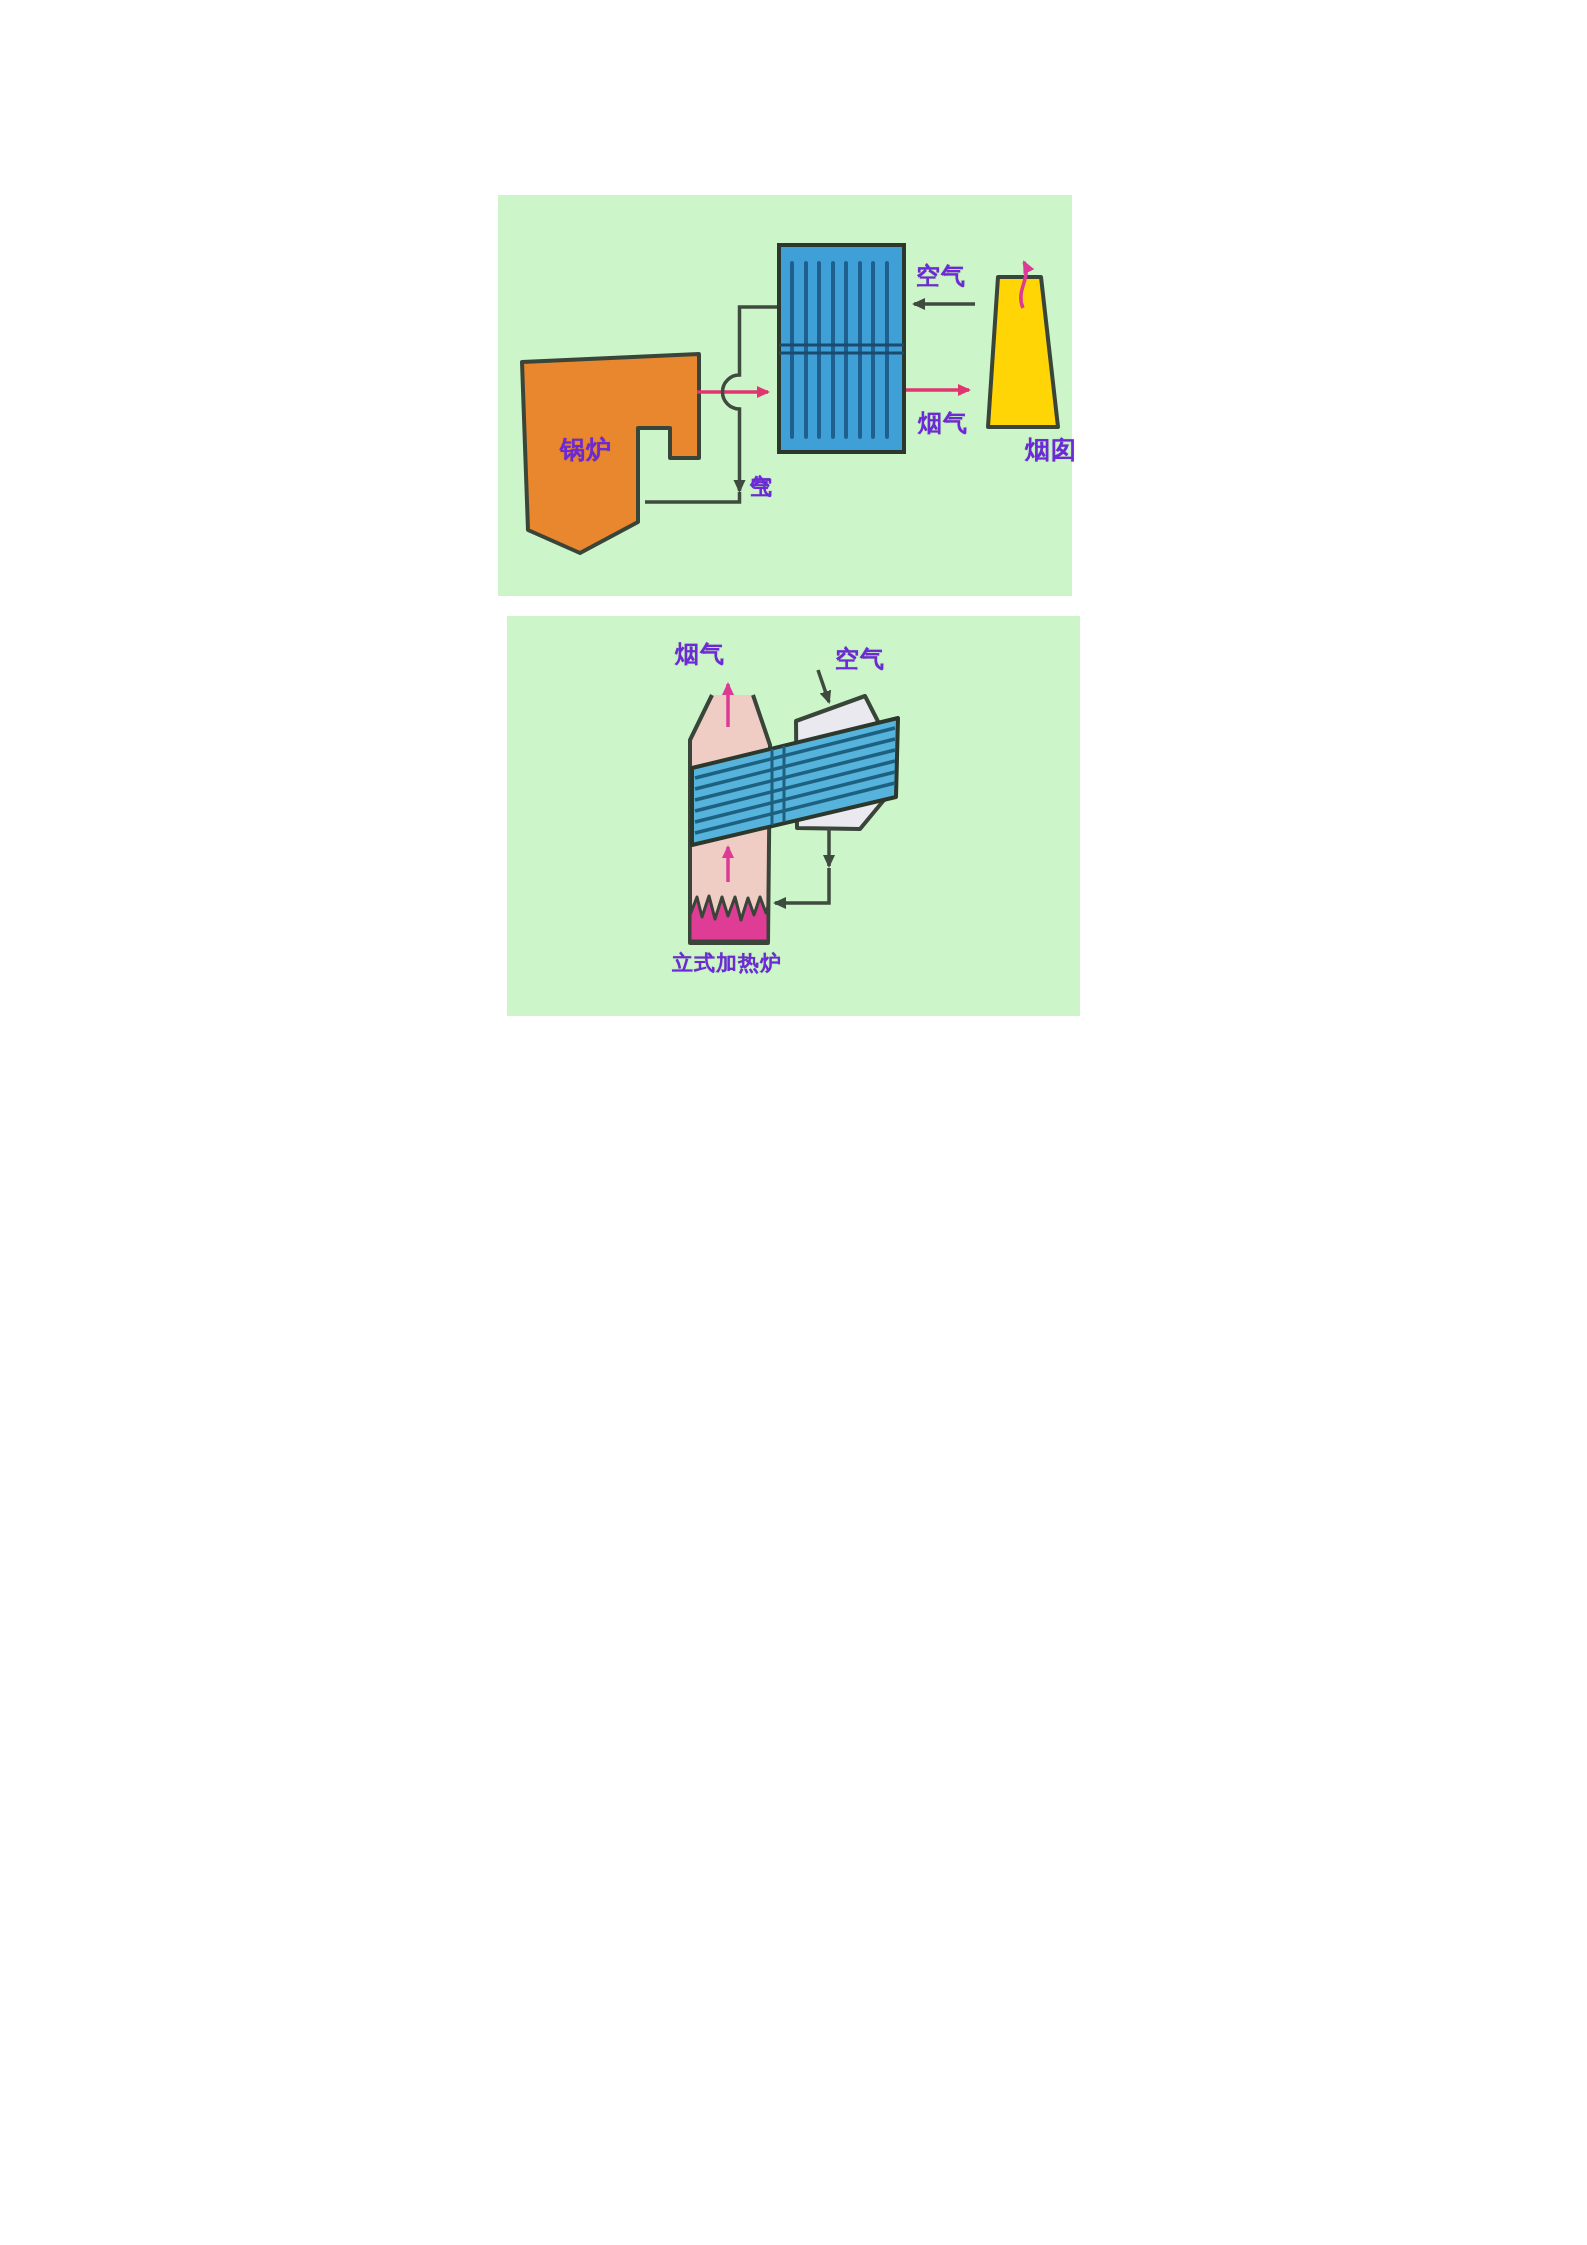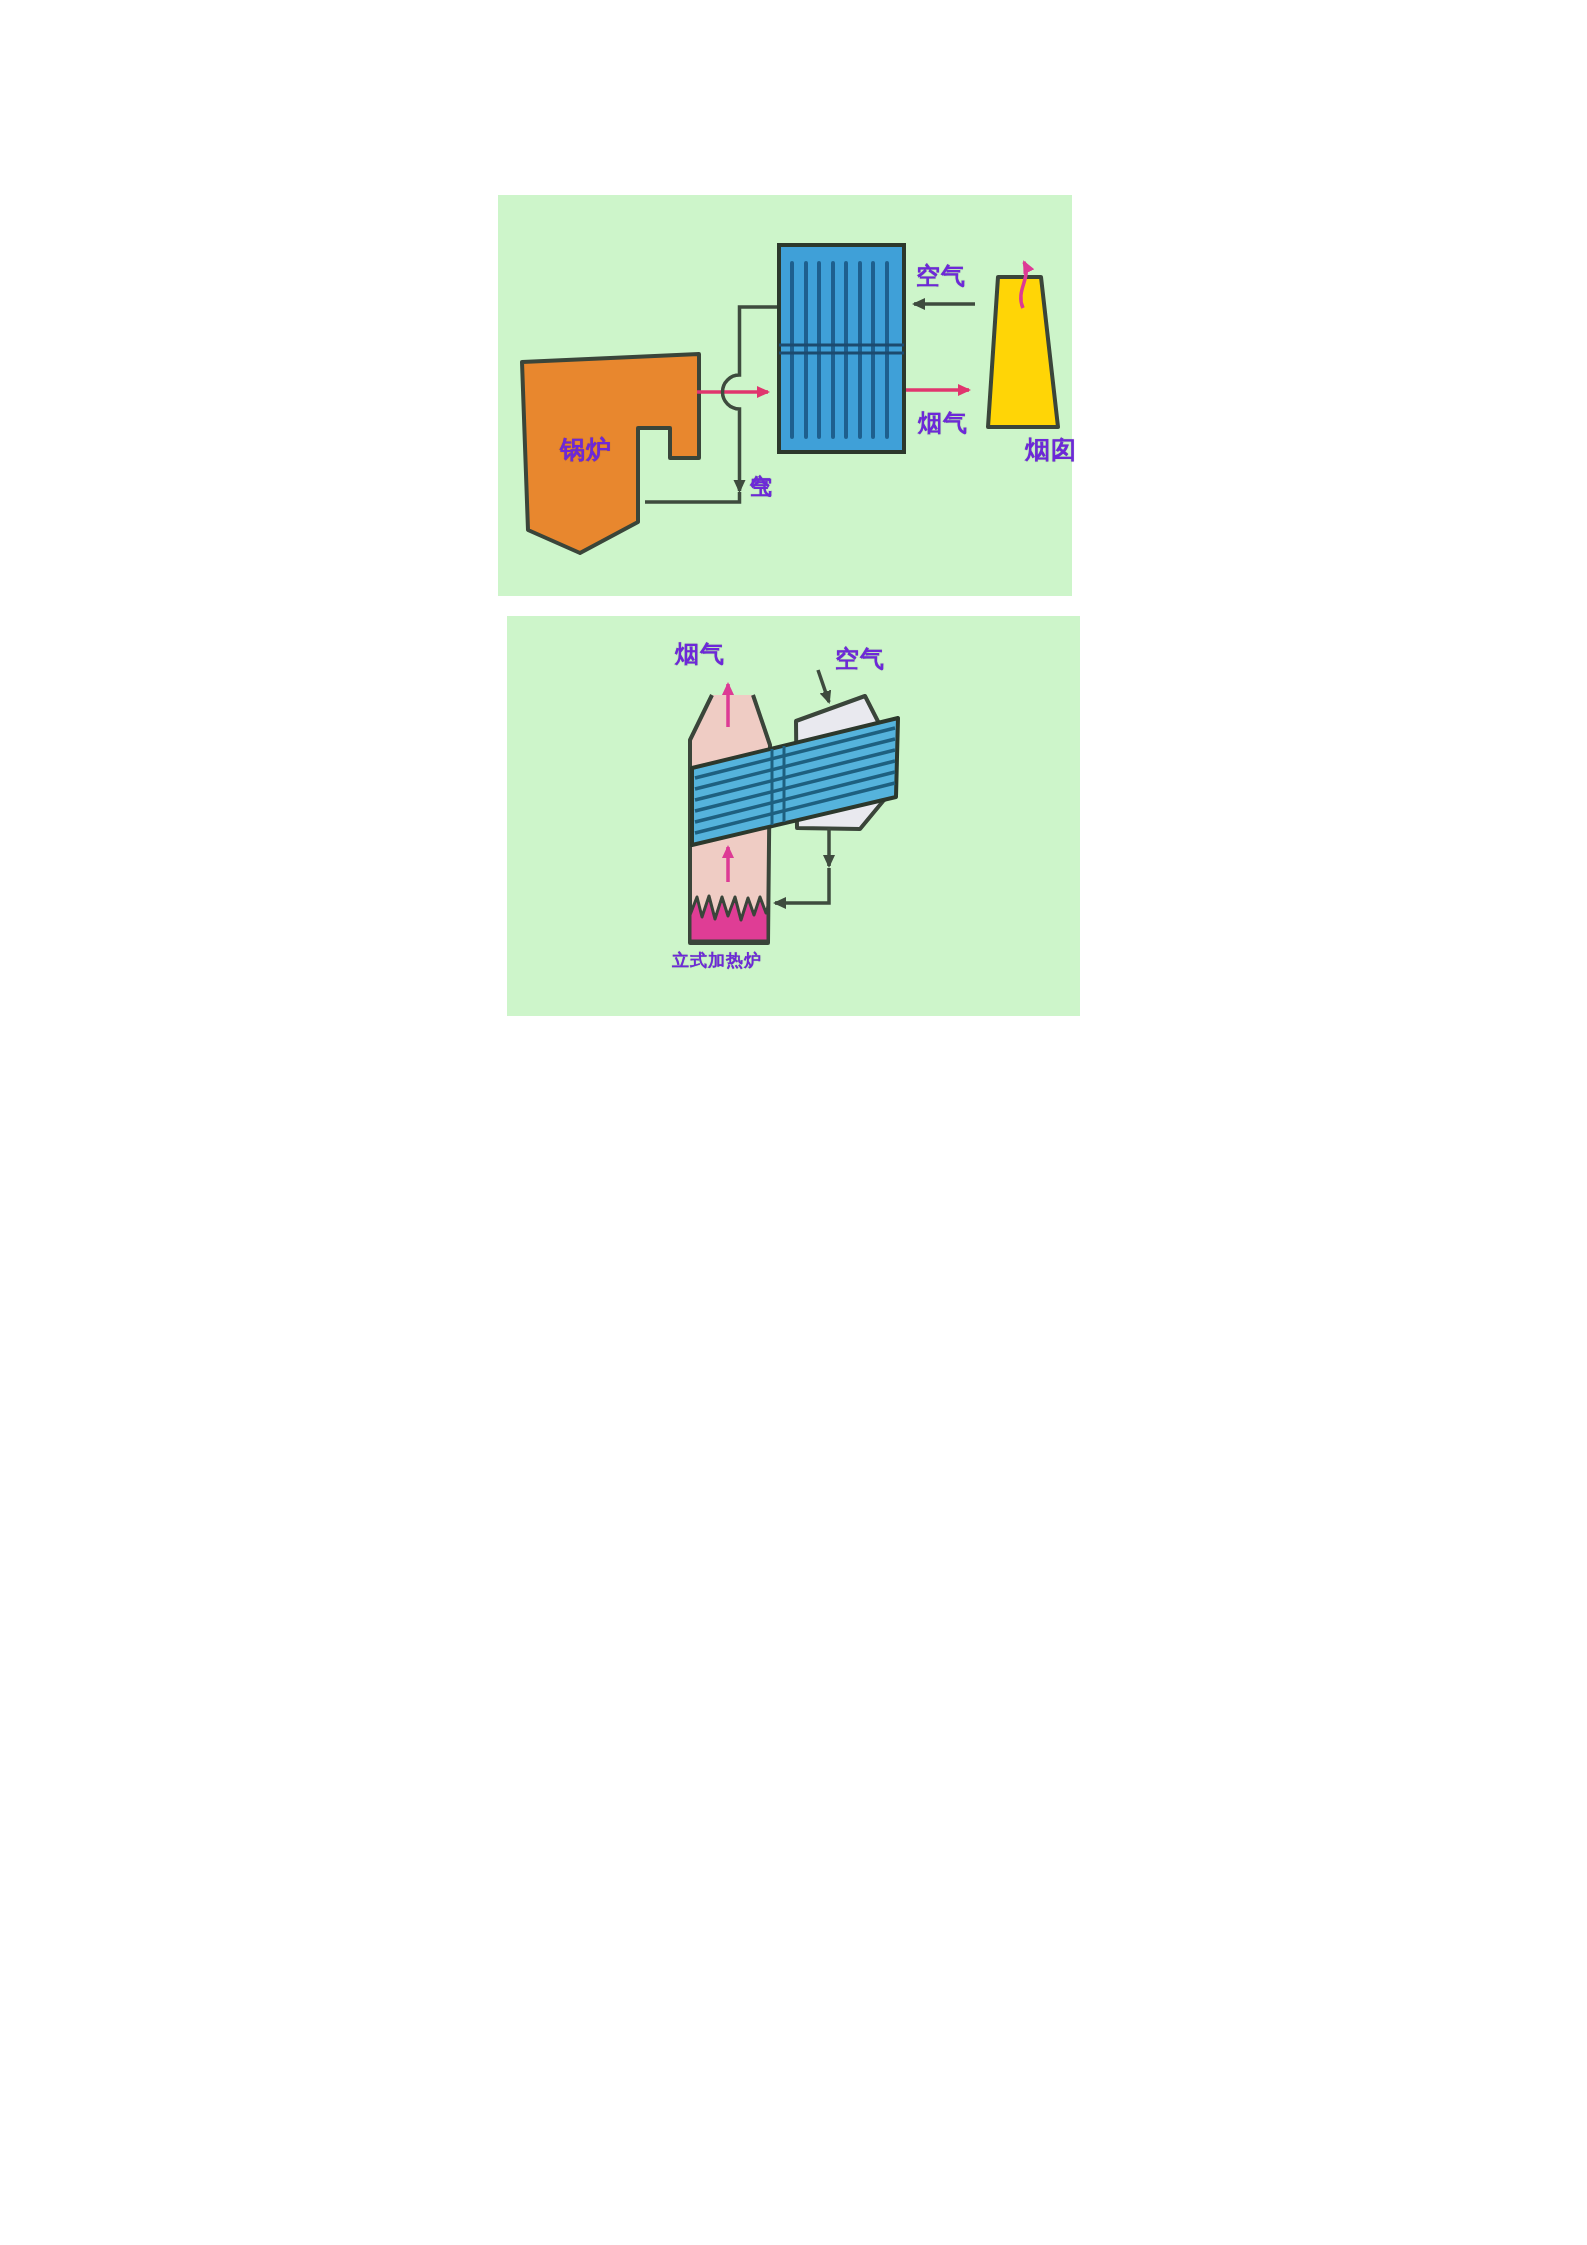--- a/index.html
+++ b/index.html
@@ -22,21 +22,21 @@
     position: absolute;
     color: #6d28d9;
     font-weight: bold;
     line-height: 1.05;
     white-space: nowrap;
     letter-spacing: 1px;
     text-shadow: 0 0 1px rgba(30,40,30,0.35);
   }
   .lbl-25 { font-size: 25px; }
   .lbl-24 { font-size: 24px; }
-  .lbl-23 { font-size: 17px; }
+  .lbl-23 { font-size: 21px; }
   .lbl-vert {
     writing-mode: vertical-rl;
     text-orientation: upright;
     font-size: 22px;
     letter-spacing: 2px;
   }
 </style>
 </head>
 <body>
 

